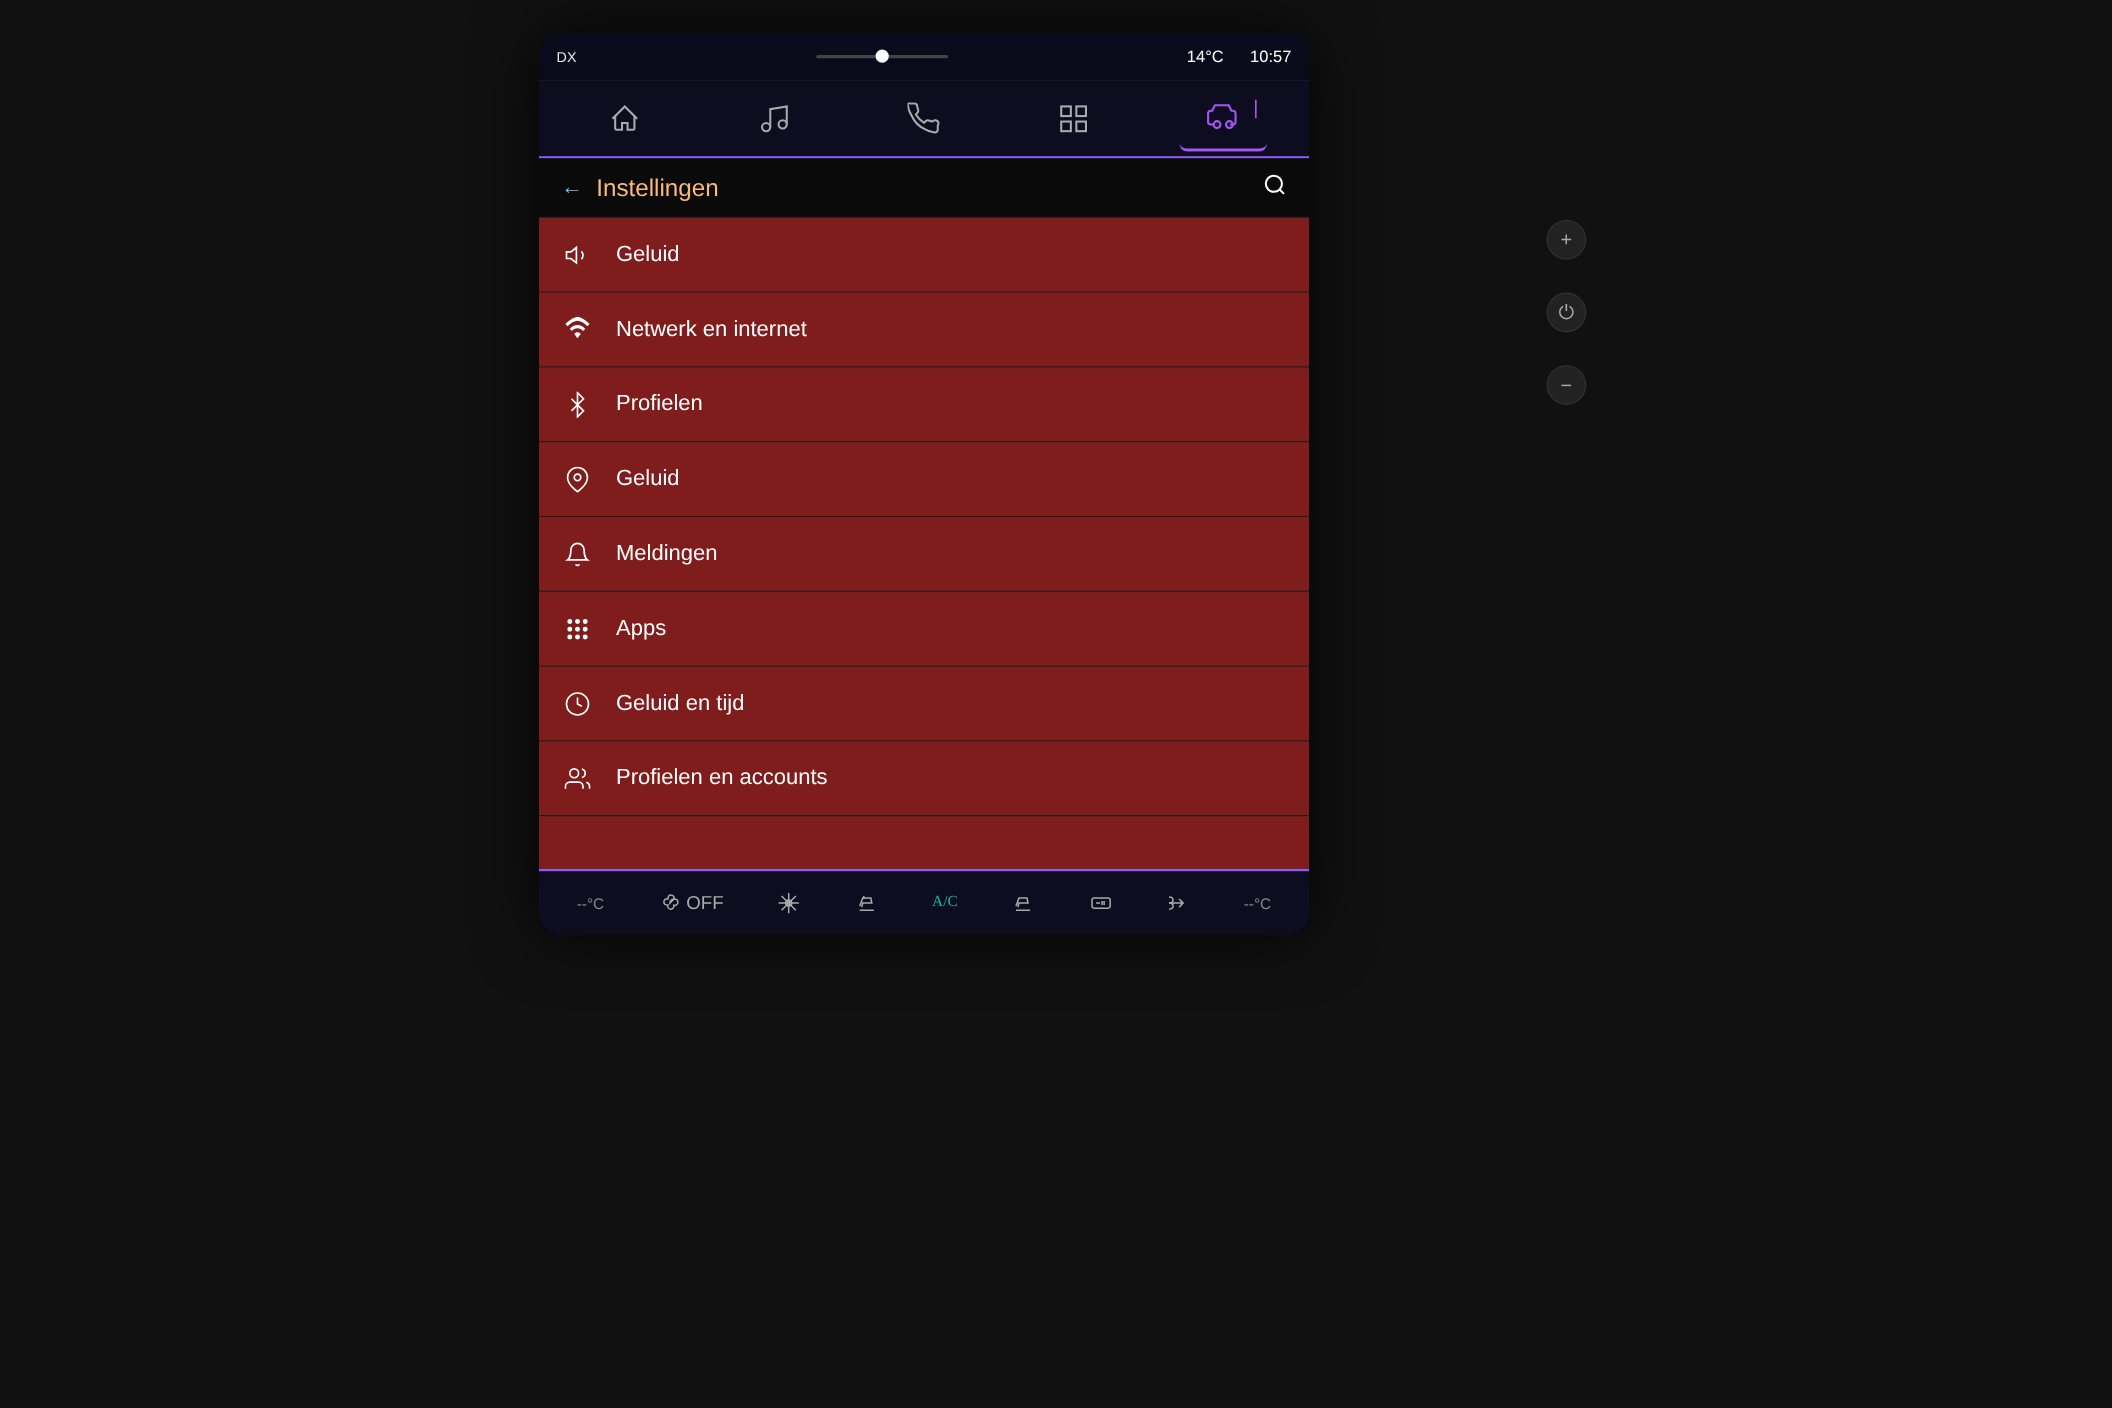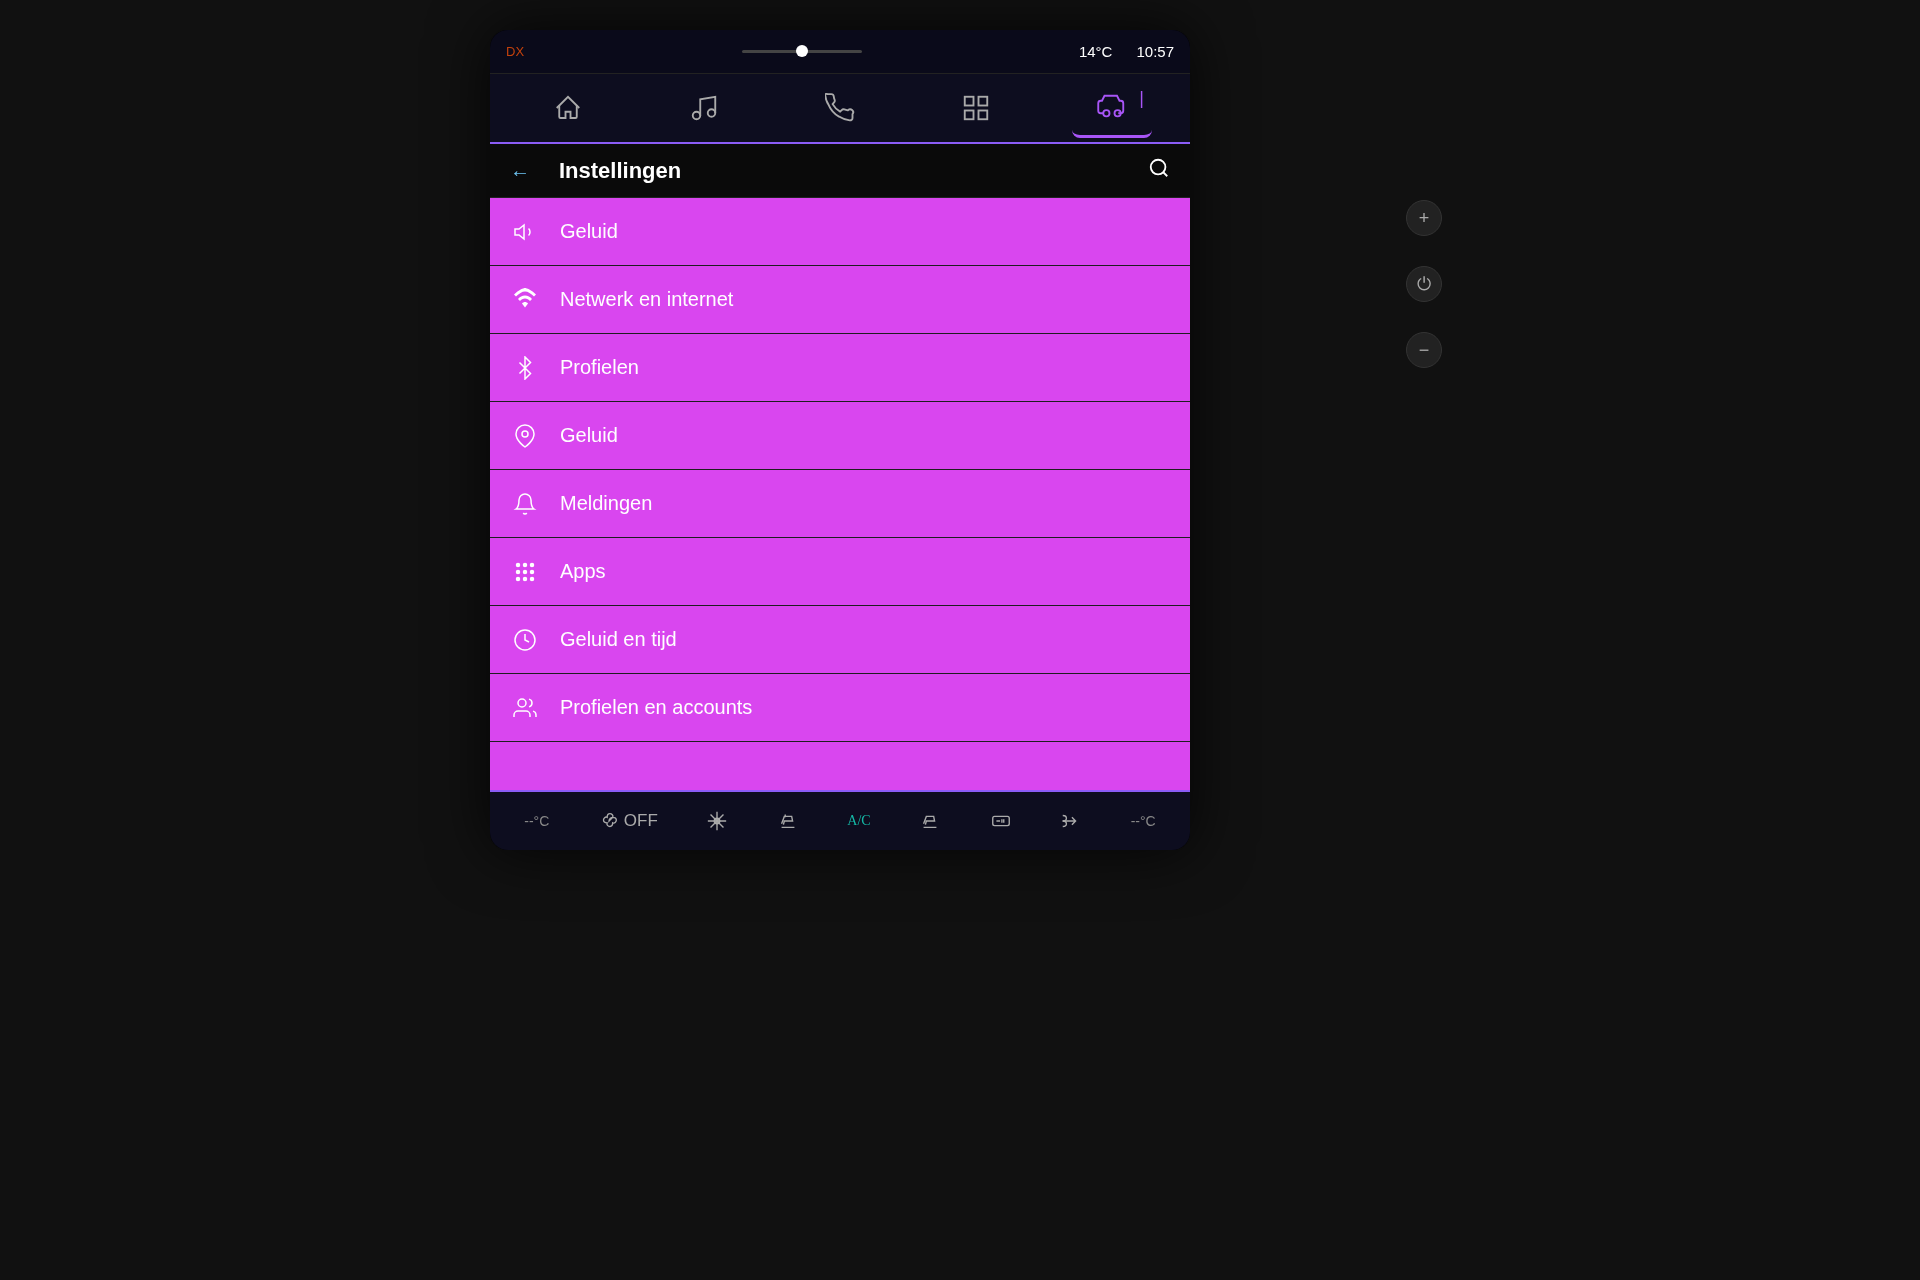--- a/index.html
+++ b/index.html
@@ -46,21 +46,21 @@
       align-items: center;
       justify-content: space-between;
       padding: 0 16px;
       border-bottom: 1px solid #222;
     }
 
     .status-left {
       display: flex;
       align-items: center;
       gap: 8px;
-      color: #c2410c;
+      color: #e5e5e5;
       font-size: 13px;
     }
 
     .status-center {
       display: flex;
       align-items: center;
       gap: 4px;
     }
 
     .slider-track {
@@ -144,36 +144,35 @@
       gap: 12px;
     }
 
     .back-arrow {
       color: #6ec6f5;
       font-size: 20px;
       cursor: pointer;
     }
 
     .settings-title {
-      color: #ffffff;
+      color: #fdba74;
       font-size: 22px;
-      font-weight: 700;
-      margin-left: 17px;
+      font-weight: 400;
     }
 
     .search-icon-btn {
       color: #fff;
       font-size: 22px;
       cursor: pointer;
     }
 
     
     .settings-list {
       width: 100%;
-      background: #d946ef;
+      background: #7f1d1d;
       flex: 1;
       overflow-y: auto;
     }
 
     .settings-item {
       display: flex;
       align-items: center;
       padding: 0 20px;
       height: 68px;
       border-bottom: 1px solid #1e1e1e;

